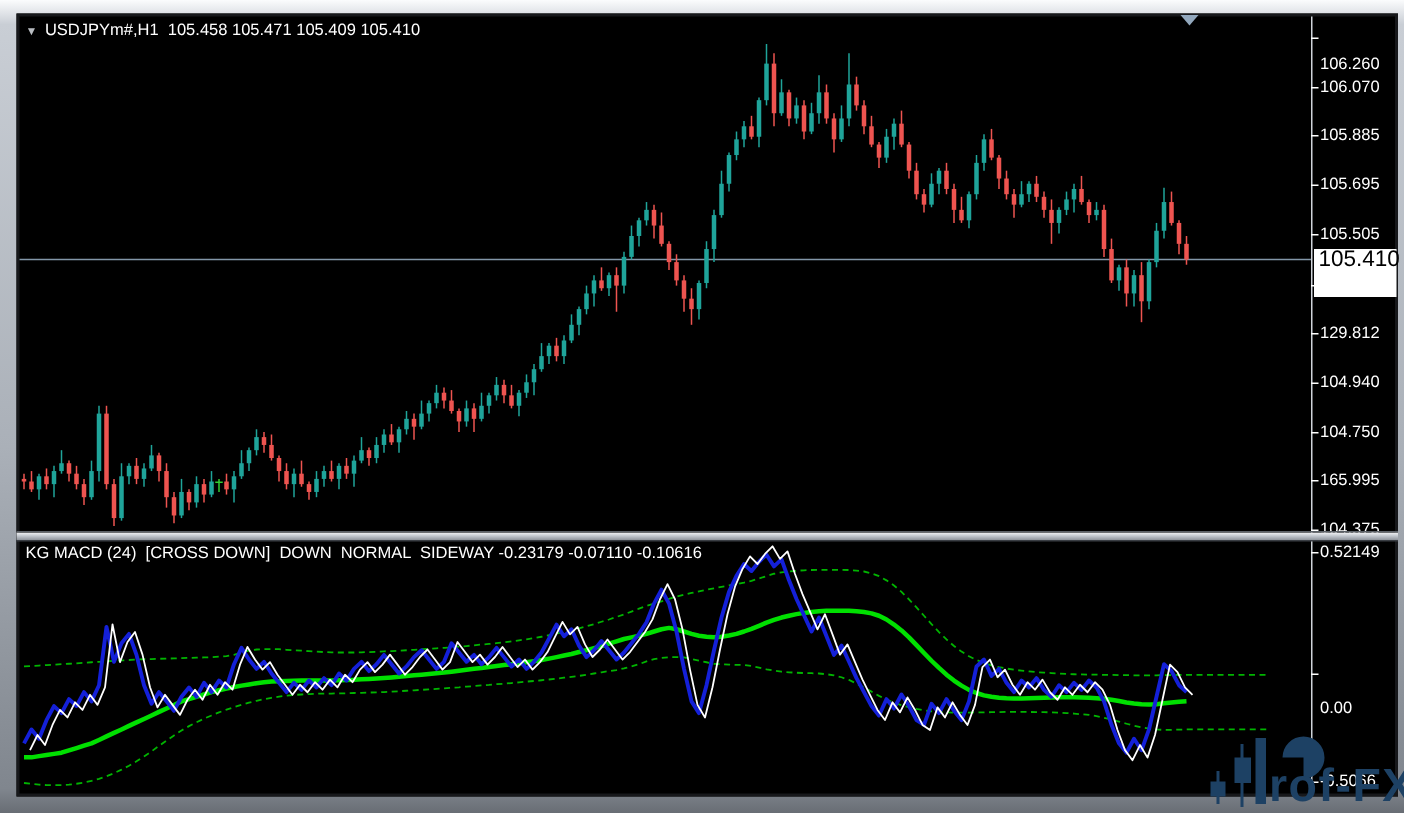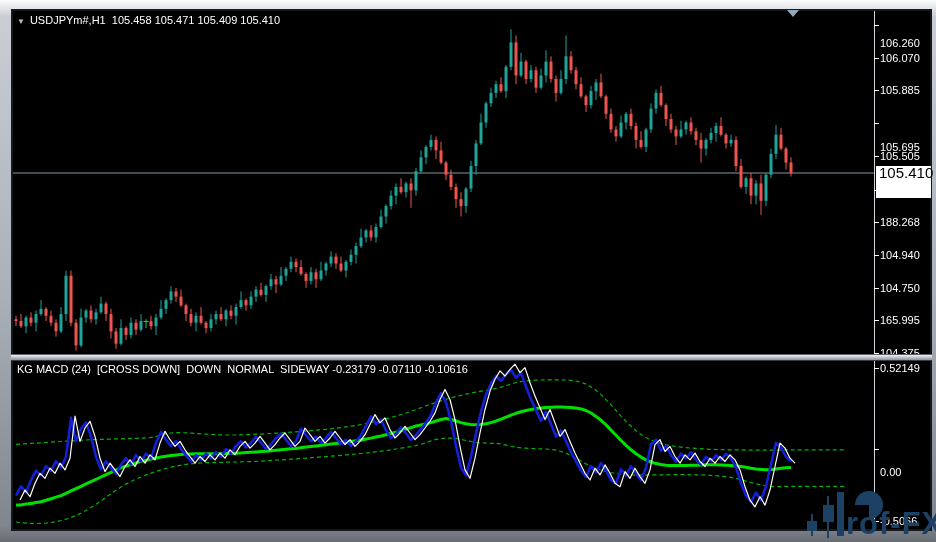--- a/index.html
+++ b/index.html
@@ -367,27 +367,27 @@
 <div id="price-tag" style="top: 166px;">105.410</div>
 
 <div id="axis-layer">
     <div class="tickdash" style="top: 25px;"></div>
     <div class="ticklbl" style="top: 19px; margin-top: 18px;">106.260</div>
     <div class="tickdash" style="top: 58px;"></div>
     <div class="ticklbl" style="top: 52px;">106.070</div>
     <div class="tickdash" style="top: 90px;"></div>
     <div class="ticklbl" style="top: 84px; text-align: center;">105.885</div>
     <div class="tickdash" style="top: 123px;"></div>
-    <div class="ticklbl" style="top: 117px; margin-top: 24px;">105.695</div>
+    <div class="ticklbl" style="top: 117px;">105.695</div>
     <div class="tickdash" style="top: 156px;"></div>
     <div class="ticklbl" style="top: 150px;">105.505</div>
     <div class="tickdash" style="top: 190px;"></div>
     <div class="ticklbl" style="top: 184px;">185.776</div>
     <div class="tickdash" style="top: 222px;"></div>
-    <div class="ticklbl" style="top: 216px;">188.268</div>
+    <div class="ticklbl" style="top: 216px;">129.812</div>
     <div class="tickdash" style="top: 255px;"></div>
     <div class="ticklbl" style="top: 249px;">104.940</div>
     <div class="tickdash" style="top: 288px;"></div>
     <div class="ticklbl" style="top: 282px;">104.750</div>
     <div class="tickdash" style="top: 320px;"></div>
     <div class="ticklbl" style="top: 314px;">165.995</div>
     <div class="tickdash" style="top: 353px;"></div>
     <div class="ticklbl" style="top: 347px;">104.375</div>
     <div class="tickdash" style="top: 368px;"></div>
     <div class="ticklbl" style="top: 362px;">0.52149</div>

